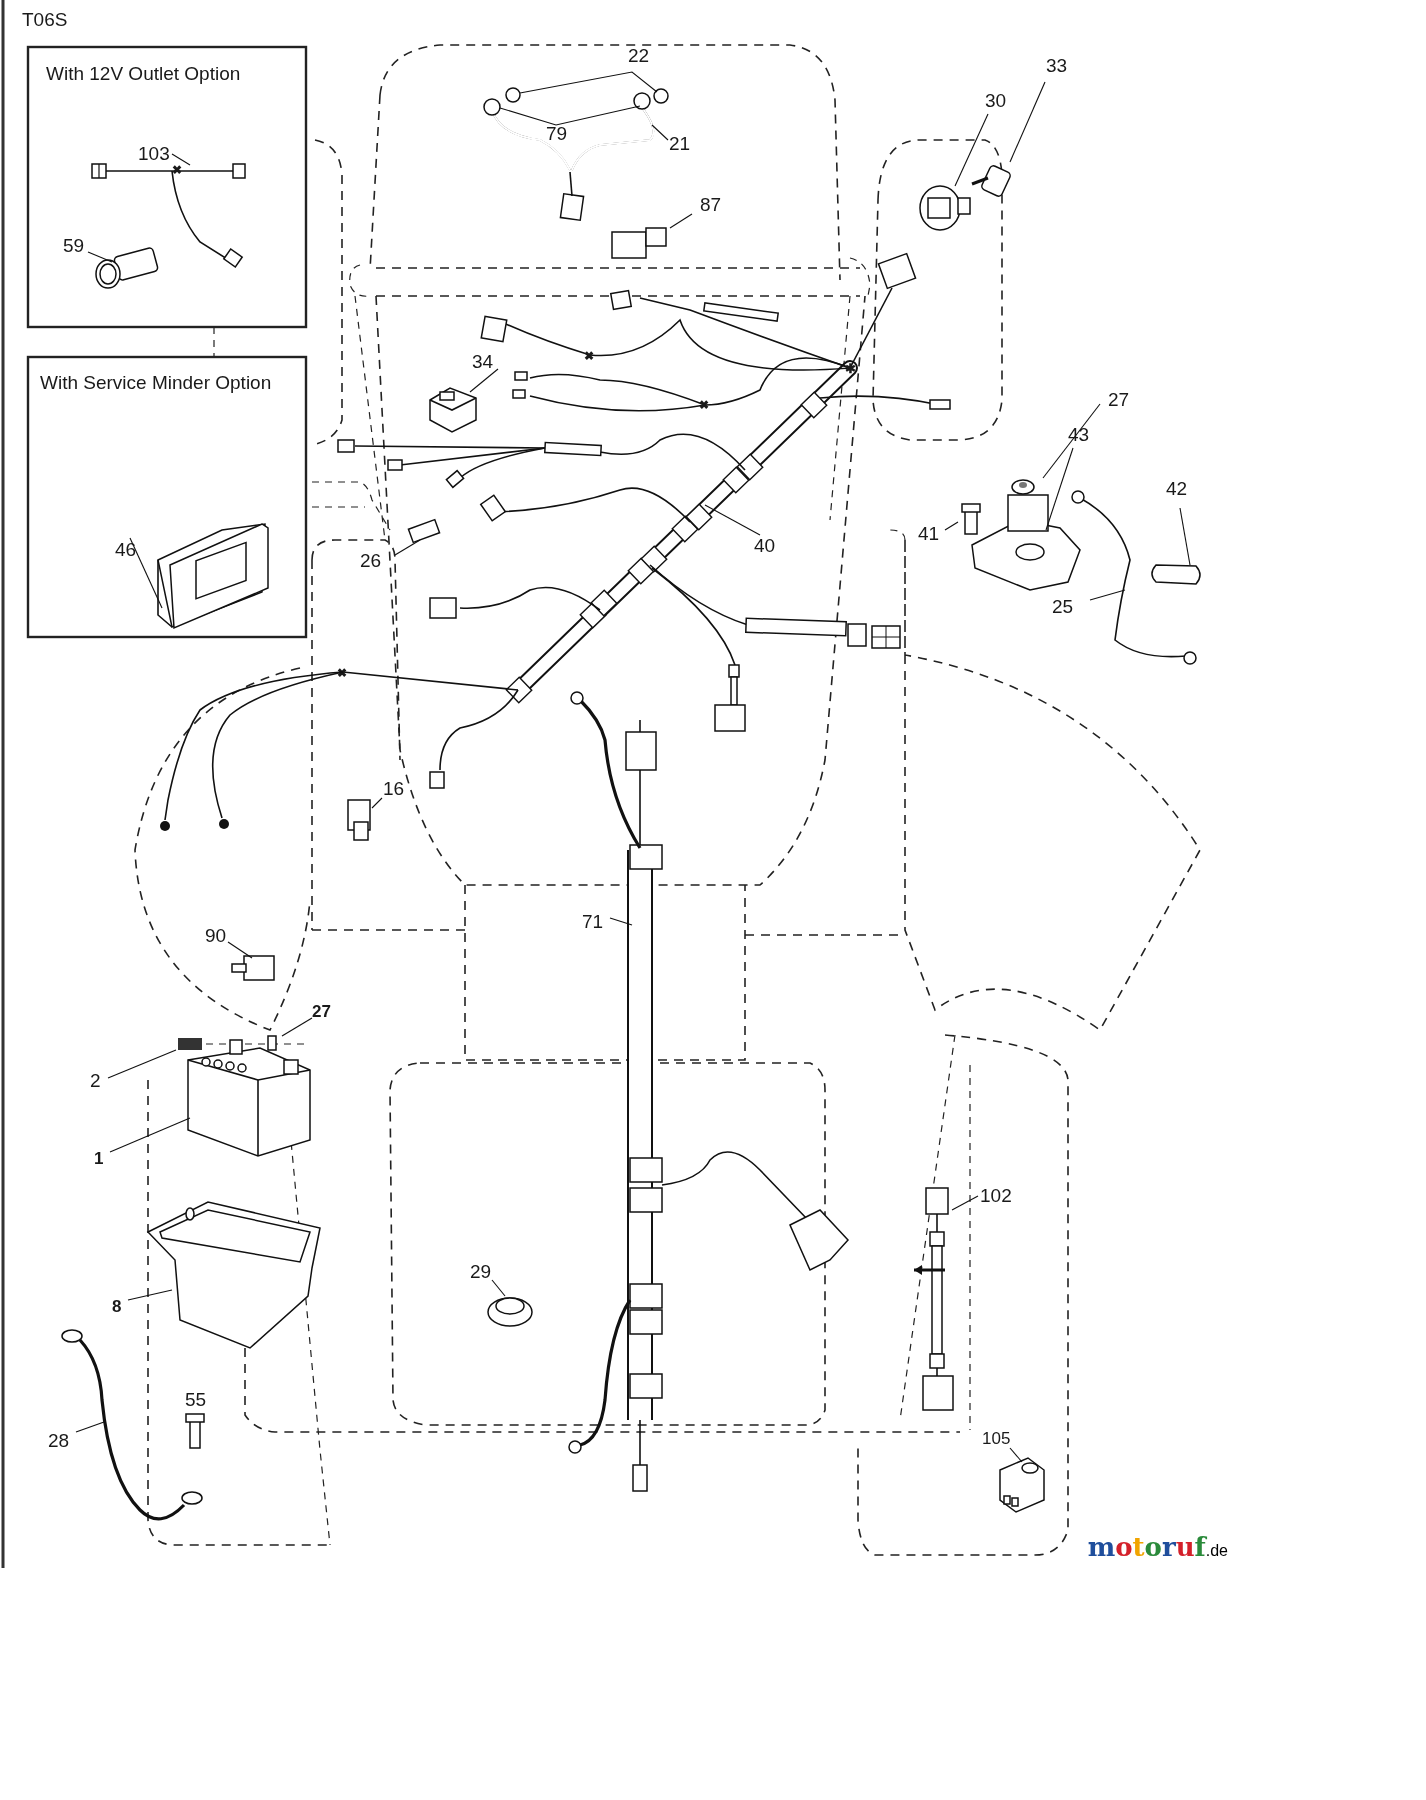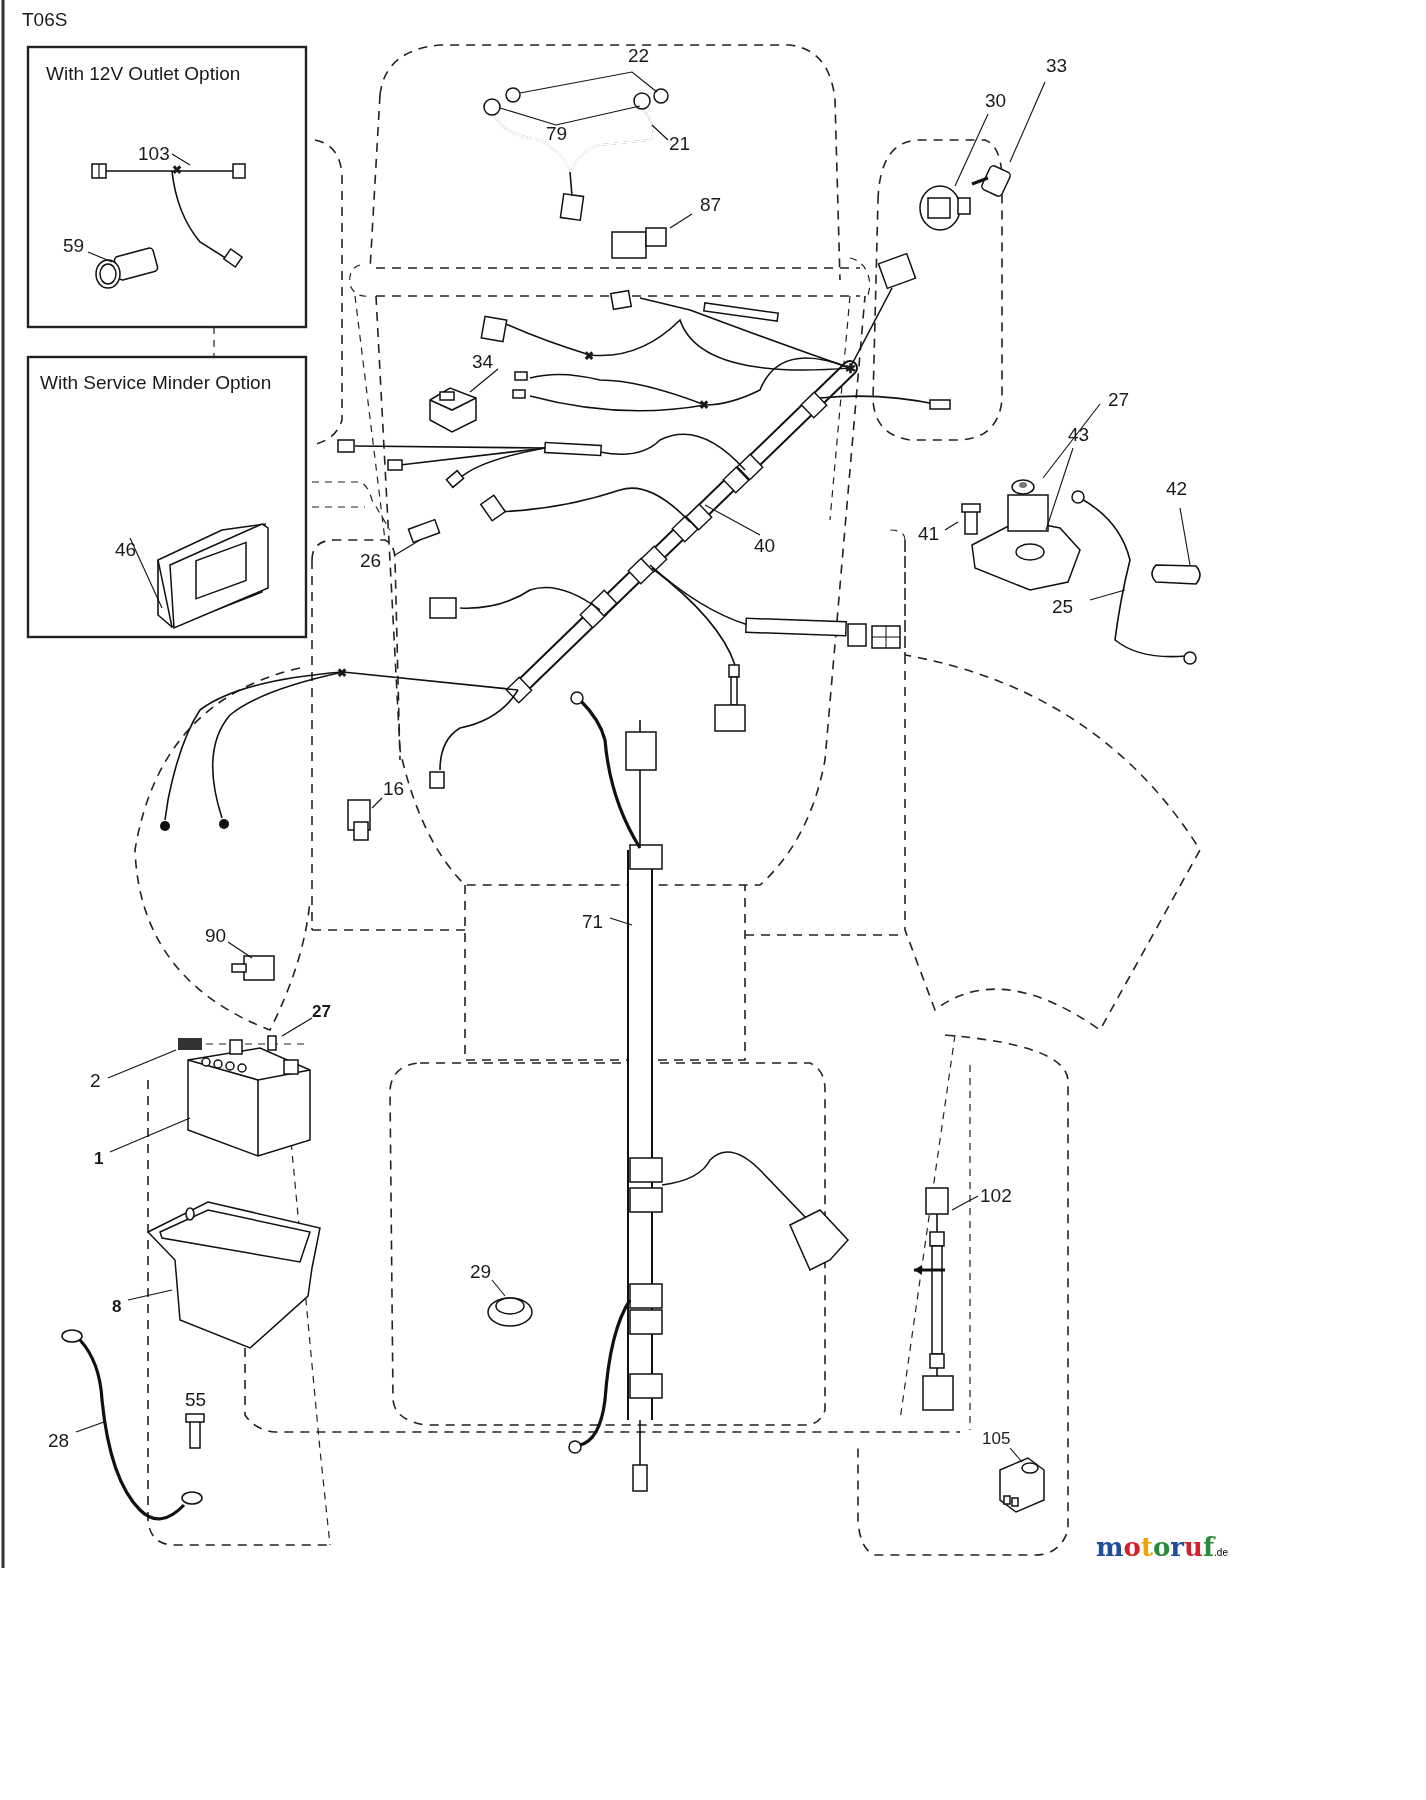--- a/index.html
+++ b/index.html
@@ -10,21 +10,21 @@
   .lbl-bold { font-size:17px; font-weight:bold; }
   .title { font-size:19px; }
   .dash { fill:none; stroke:#222; stroke-width:1.6; stroke-dasharray:9 7; }
   .dash2 { fill:none; stroke:#222; stroke-width:1.2; stroke-dasharray:7 6; }
   .wire { fill:none; stroke:#111; stroke-width:1.6; }
   .thick { fill:none; stroke:#111; stroke-width:3.2; }
   .part { fill:#fff; stroke:#111; stroke-width:1.5; }
   .leader { stroke:#111; stroke-width:1.1; fill:none; }
   .box { fill:#fff; stroke:#222; stroke-width:2.4; }
   .wm { position:absolute; right:14px; bottom:6px; font-family:"DejaVu Serif", serif; font-size:26px; font-weight:bold; }
-  .wm small { font-size:10px; font-family:"Liberation Sans", sans-serif; font-weight:normal; }
+  .wm small { font-size:16px; font-family:"Liberation Sans", sans-serif; font-weight:normal; }
 </style>
 </head>
 <body>
 
 <svg id="frame" viewBox="0 0 1242 1568" xmlns="http://www.w3.org/2000/svg">
 
   <line x1="3" y1="0" x2="3" y2="1568" stroke="#333" stroke-width="3"></line>
   <text x="22" y="26" class="title">T06S</text>
 
   <g>

